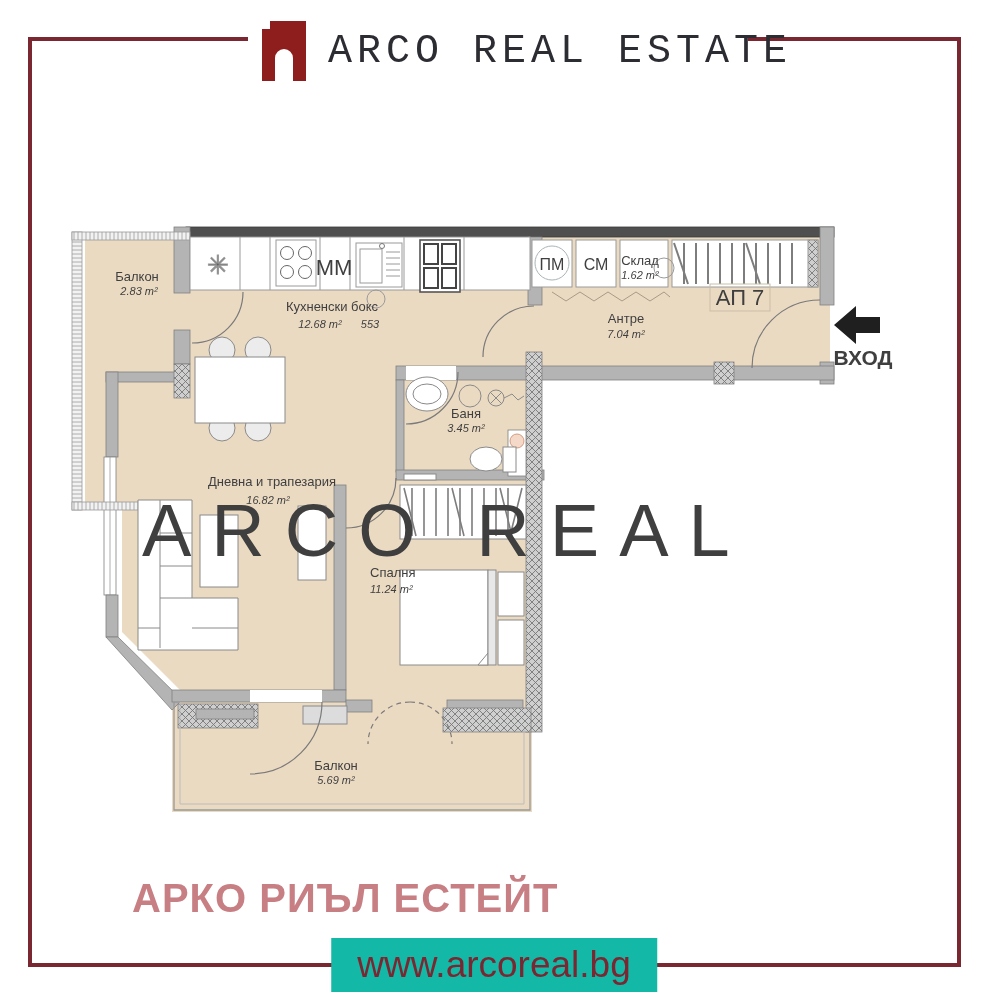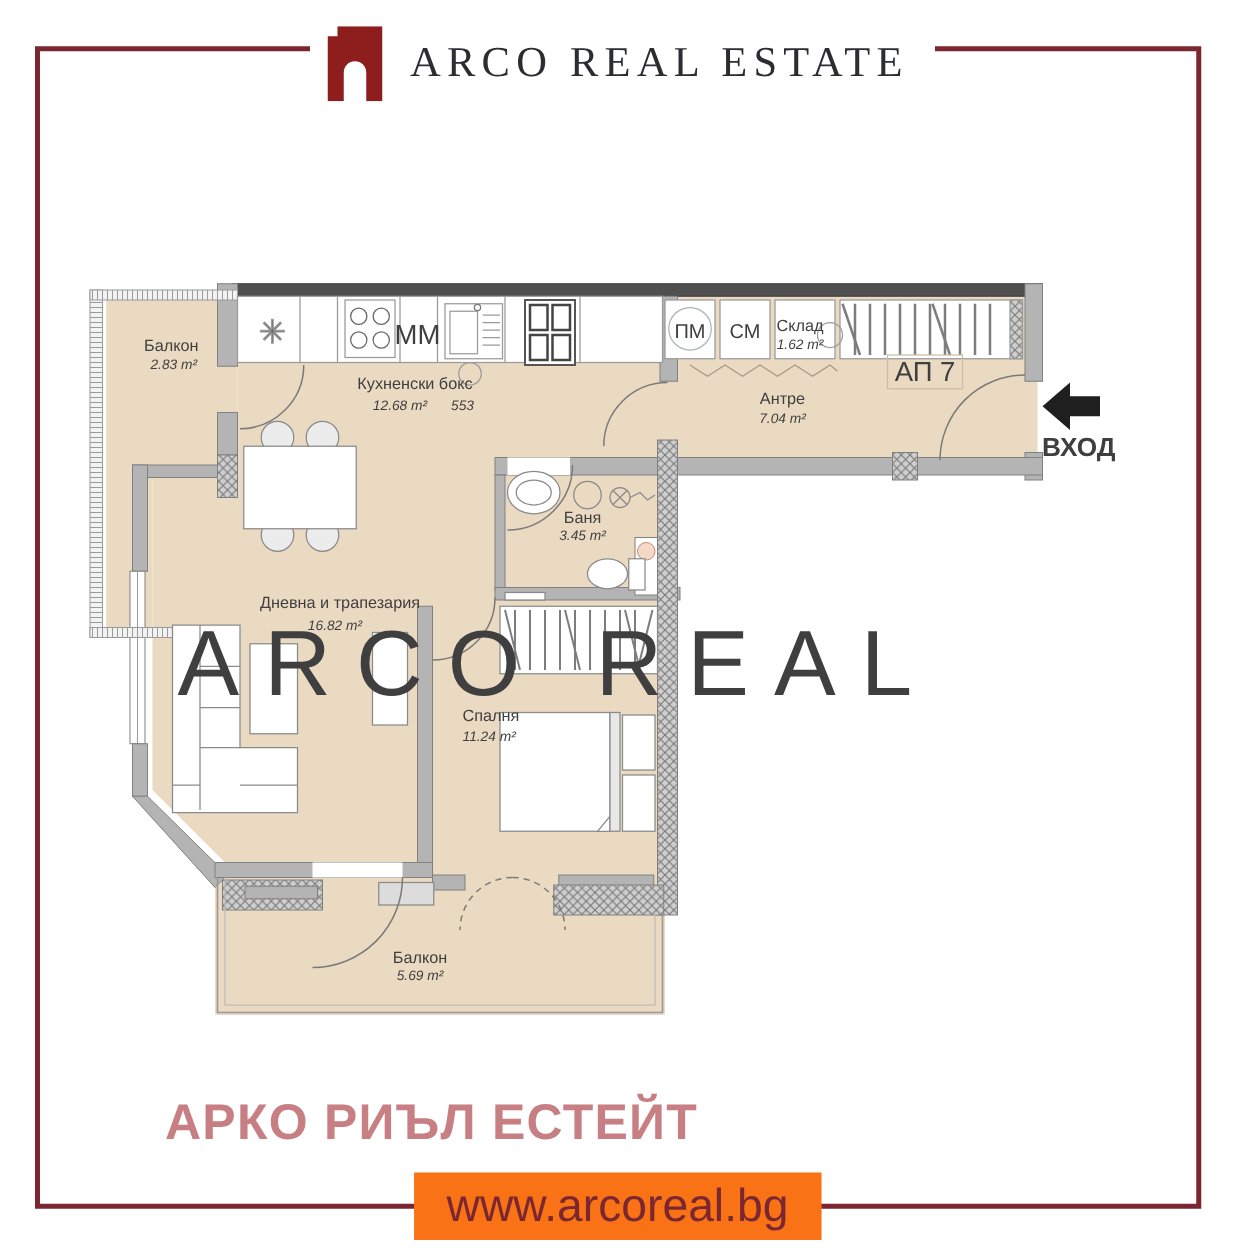--- a/index.html
+++ b/index.html
@@ -4,32 +4,32 @@
 <style>
   html,body{margin:0;padding:0;}
   body{width:988px;height:1000px;position:relative;background:#ffffff;
        font-family:"Liberation Sans",sans-serif;overflow:hidden;}
   .frame{position:absolute;left:28px;right:27px;top:37px;bottom:33px;
          border:4px solid #7b2731;z-index:1;}
   
   .brand-box{position:absolute;left:248px;top:12px;width:500px;height:78px;
              background:#ffffff;z-index:2;display:flex;align-items:center;}
   .logo{margin-left:14px;width:44px;height:60px;flex:0 0 auto;}
-  .brand-text{margin-left:22px;font-family:Liberation Serif, serif;
-              font-size:34px;letter-spacing:5px;color:#2c2c33;white-space:nowrap;}
+  .brand-text{margin-left:22px;font-family:Liberation Mono, monospace;
+              font-size:40px;letter-spacing:5px;color:#2c2c33;white-space:nowrap;}
   
   #plan{position:absolute;left:0;top:0;z-index:0;}
   #plan text{font-family:"Liberation Sans",sans-serif;fill:#3f3f3f;}
   .room-name{font-size:13px;}
   .room-area{font-size:11px;font-style:italic;fill:#4a4a4a;}
   
   .brand-cyr{position:absolute;left:132px;top:876px;z-index:2;
              font-size:40px;font-weight:bold;letter-spacing:1px;color:#c87f84;}
   .site-box{position:absolute;left:50%;top:938px;transform:translateX(-50%);
-            z-index:2;background:#f97316;padding:0 26px;height:54px;
+            z-index:2;background:#14b8a6;padding:0 26px;height:54px;
             line-height:54px;font-size:37px;color:#7b2731;white-space:nowrap;}
 </style>
 </head>
 <body>
 
 <div class="frame"></div>
 
 <div class="brand-box">
   <svg class="logo" viewBox="0 0 44 60">
     <path fill="#8e1d1d" fill-rule="evenodd" d="M8,0 H44 V60 H0 V8 H8 Z M13,60 V37 a9,9 0 0 1 18,0 V60 Z"></path>

